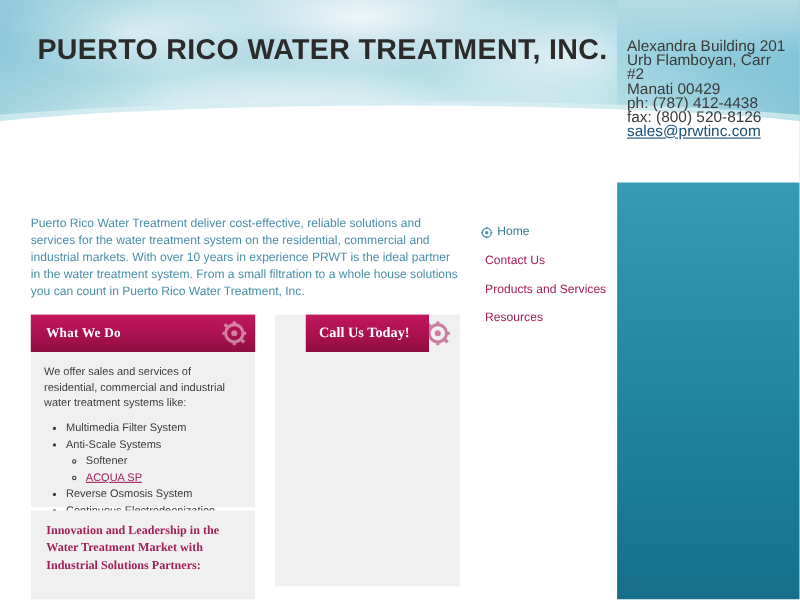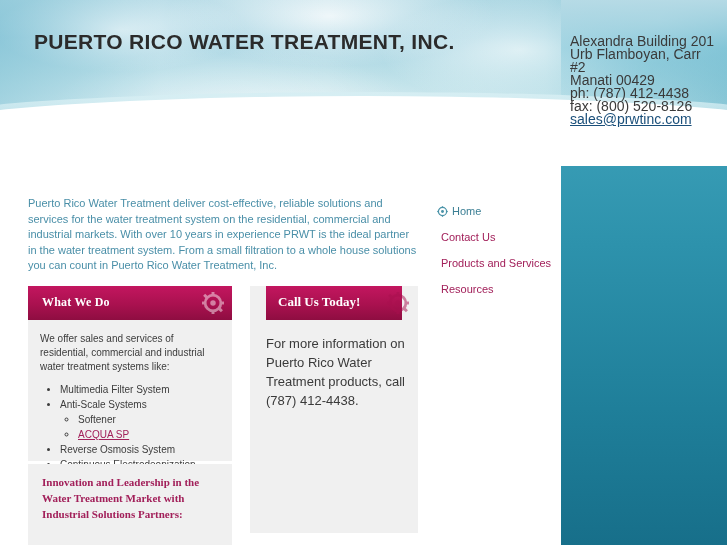--- a/index.html
+++ b/index.html
@@ -76,21 +76,21 @@
     width: 166px;
     height: 120px;
     background: linear-gradient(180deg, rgba(183,219,230,0.95) 0%, rgba(140,203,220,0.6) 40%, rgba(100,185,204,0.0) 100%);
   }
 
   
   .site-title {
     position: absolute;
     left: 34px;
     top: 30px;
-    font-size: 21px;
+    font-size: 26px;
     font-weight: bold;
     color: #2b2b2b;
     letter-spacing: 0.3px;
     white-space: nowrap;
   }
   .contact-block {
     position: absolute;
     left: 570px;
     top: 35px;
     width: 150px;
@@ -219,23 +219,23 @@
 
   
   #panel-call {
     left: 250px;
     top: 286px;
     width: 168px;
     height: 247px;
   }
   #panel-call .callband {
     position: absolute;
-    left: 16px;
+    left: 28px;
     top: 0;
-    width: 136px;
+    width: 112px;
     height: 34px;
     background: linear-gradient(180deg, #c3165f 0%, #a9114f 55%, #8e0d41 100%);
   }
   #panel-call .callband .ttl {
     position: absolute;
     left: 12px;
     top: 8px;
     font-size: 13px;
     font-weight: bold;
     font-family: "Liberation Serif", serif;
@@ -362,16 +362,15 @@
           <circle cx="12" cy="12" r="3" fill="#a9114f"></circle>
           <rect x="10.4" y="0" width="3.2" height="4.5"></rect>
           <rect x="10.4" y="19.5" width="3.2" height="4.5"></rect>
           <rect x="0" y="10.4" width="4.5" height="3.2"></rect>
           <rect x="19.5" y="10.4" width="4.5" height="3.2"></rect>
           <rect x="2.3" y="2.3" width="3.2" height="4.5" transform="rotate(-45 3.9 4.5)"></rect>
           <rect x="18.5" y="17.2" width="3.2" height="4.5" transform="rotate(-45 20.1 19.4)"></rect>
         </g>
       </svg>
     </div>
-    <div class="body">For more information on Puerto Rico Water Treatment products, call (787) 412-4438.</div>
   </div>
 
 </div>
 
 </body></html>

